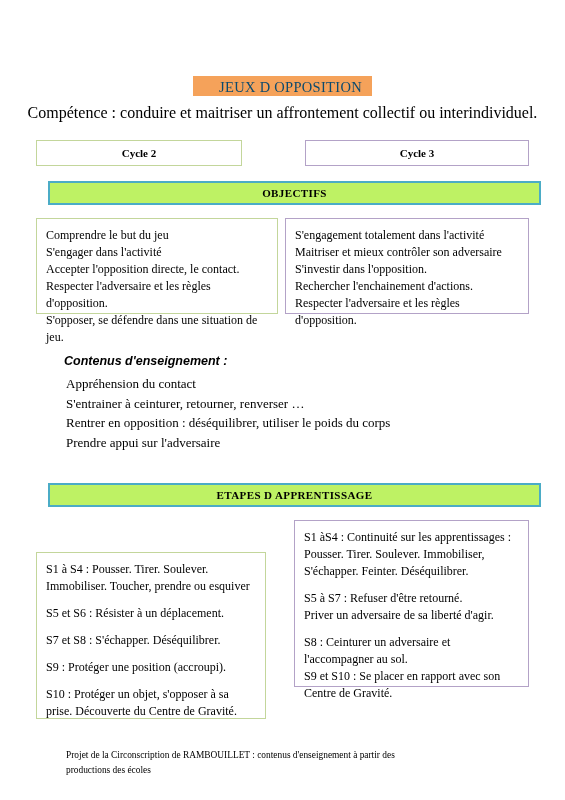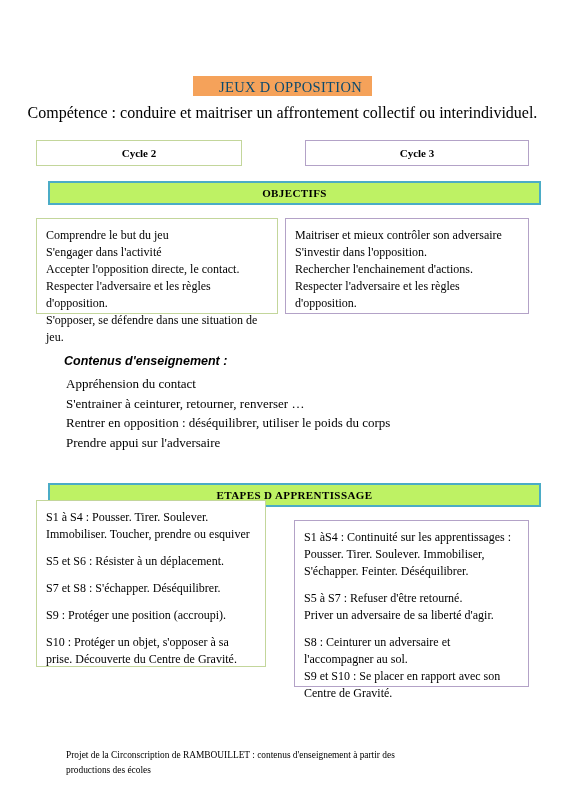--- a/index.html
+++ b/index.html
@@ -132,21 +132,21 @@
   .obj-right {
     left: 285px;
     top: 218px;
     width: 244px;
     height: 96px;
     border: 1.5px solid #B3A2C7;
   }
 
   .etapes-left {
     left: 36px;
-    top: 500px;
+    top: 552px;
     width: 230px;
     height: 167px;
     border: 1.5px solid #C3D69B;
   }
   .etapes-right {
     left: 294px;
     top: 520px;
     width: 235px;
     height: 167px;
     border: 1.5px solid #B3A2C7;
@@ -210,20 +210,21 @@
 
   <div class="colbox obj-left">
     <p>Comprendre le but du jeu</p>
     <p>S'engager dans l'activité</p>
     <p>Accepter l'opposition directe, le contact.</p>
     <p>Respecter l'adversaire et les règles d'opposition.</p>
     <p>S'opposer, se défendre dans une situation de jeu.</p>
   </div>
 
   <div class="colbox obj-right">
+    <p>S'engagement totalement dans l'activité</p>
     <p>Maitriser et mieux contrôler son adversaire</p>
     <p>S'investir dans l'opposition.</p>
     <p>Rechercher l'enchainement d'actions.</p>
     <p>Respecter l'adversaire et les règles d'opposition.</p>
   </div>
 
   <div class="contenus">
     <div class="contenus-title">Contenus d'enseignement :</div>
     <div class="contenus-list">
       <p>Appréhension du contact</p>

